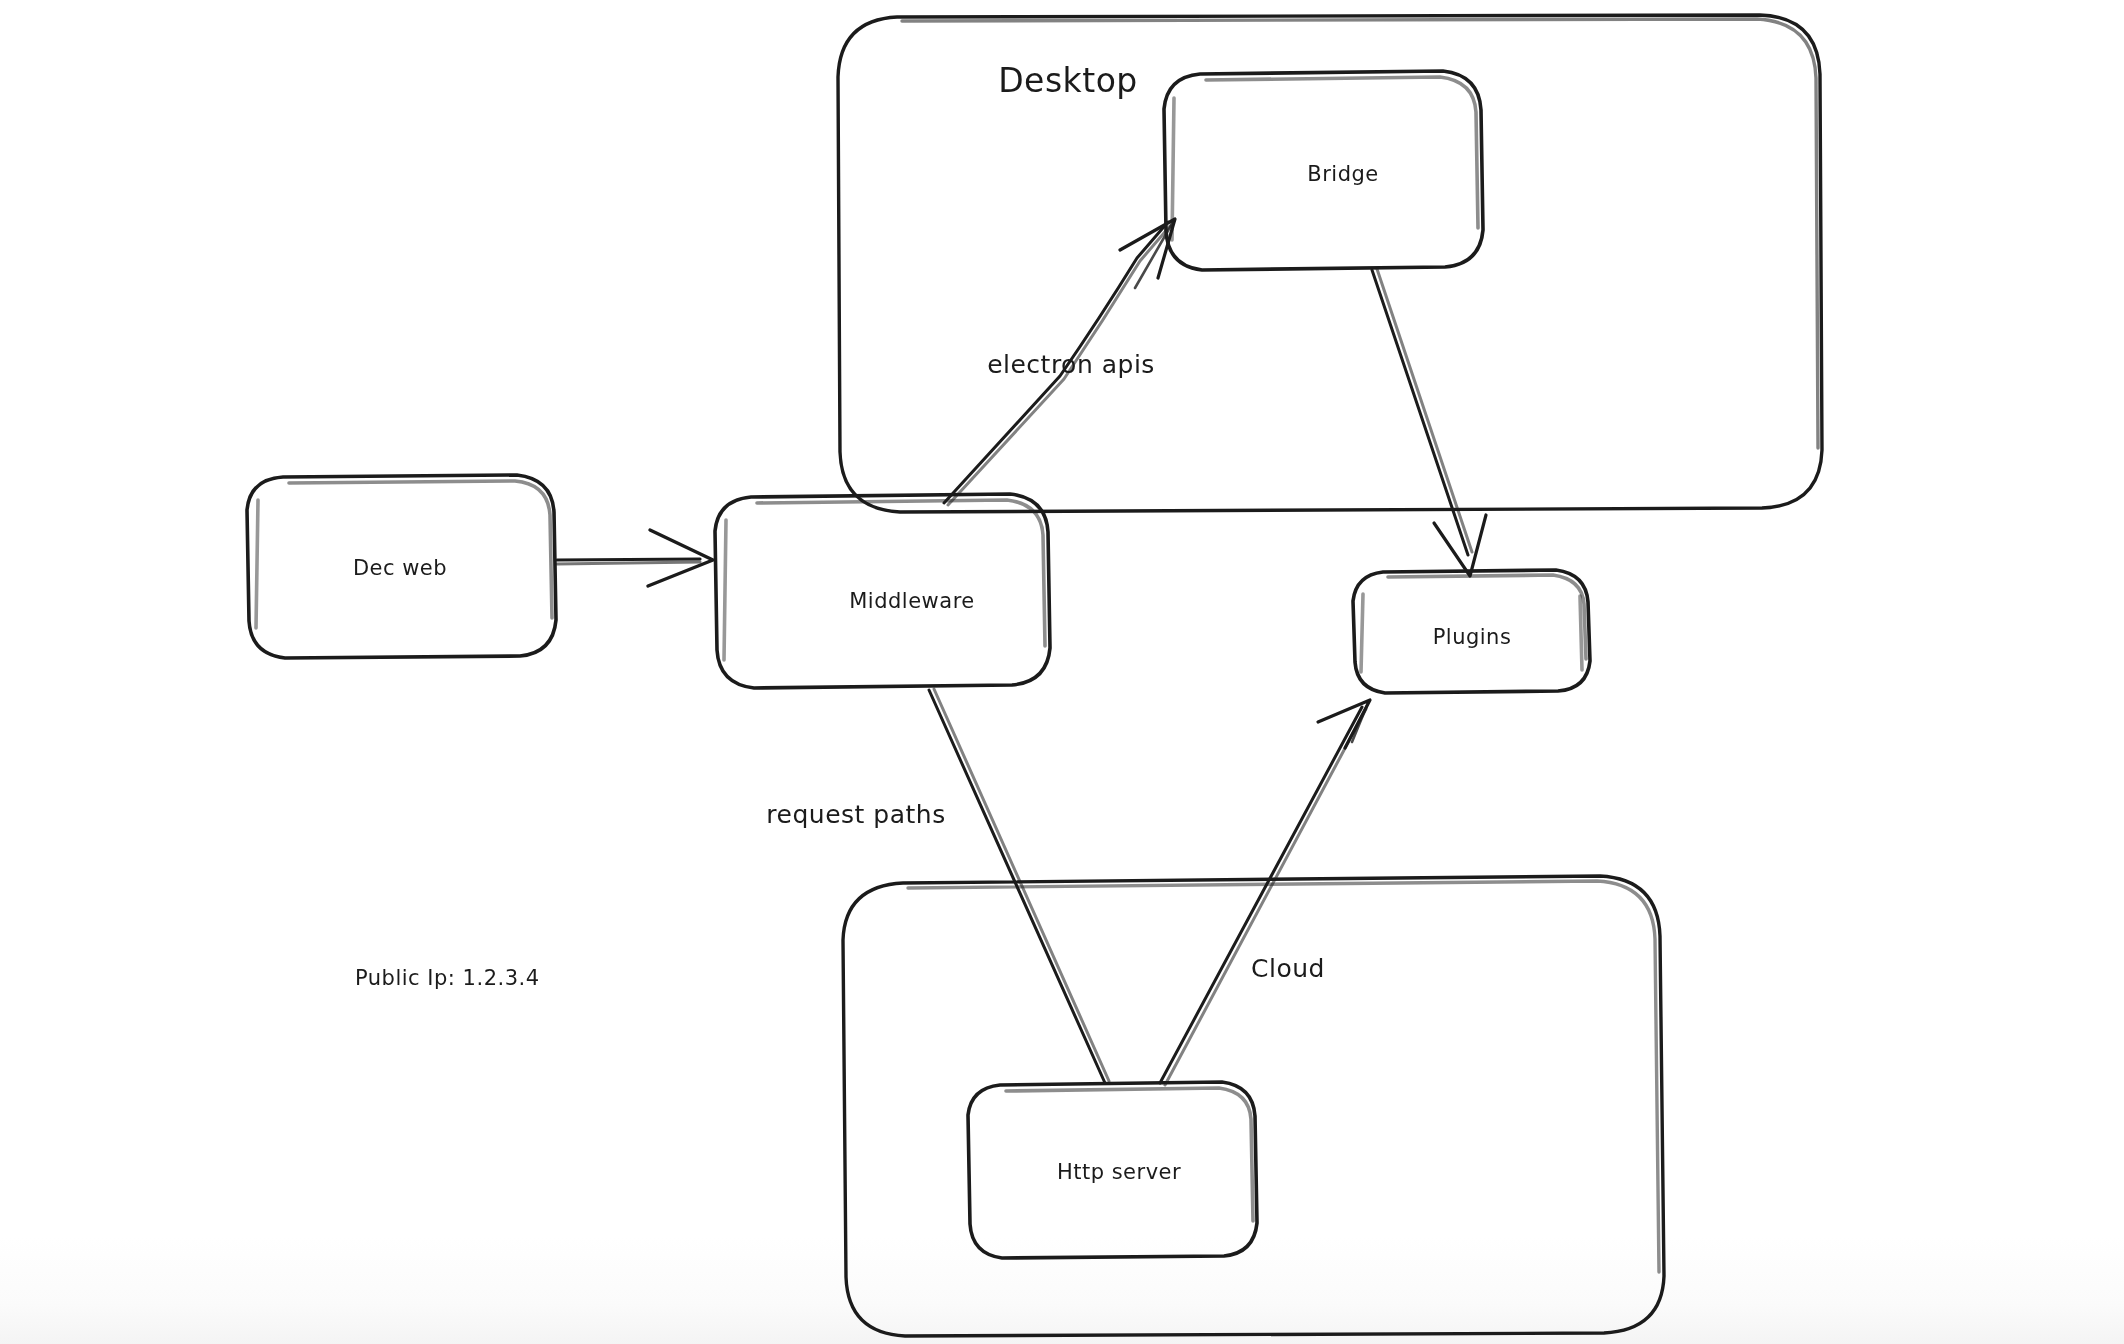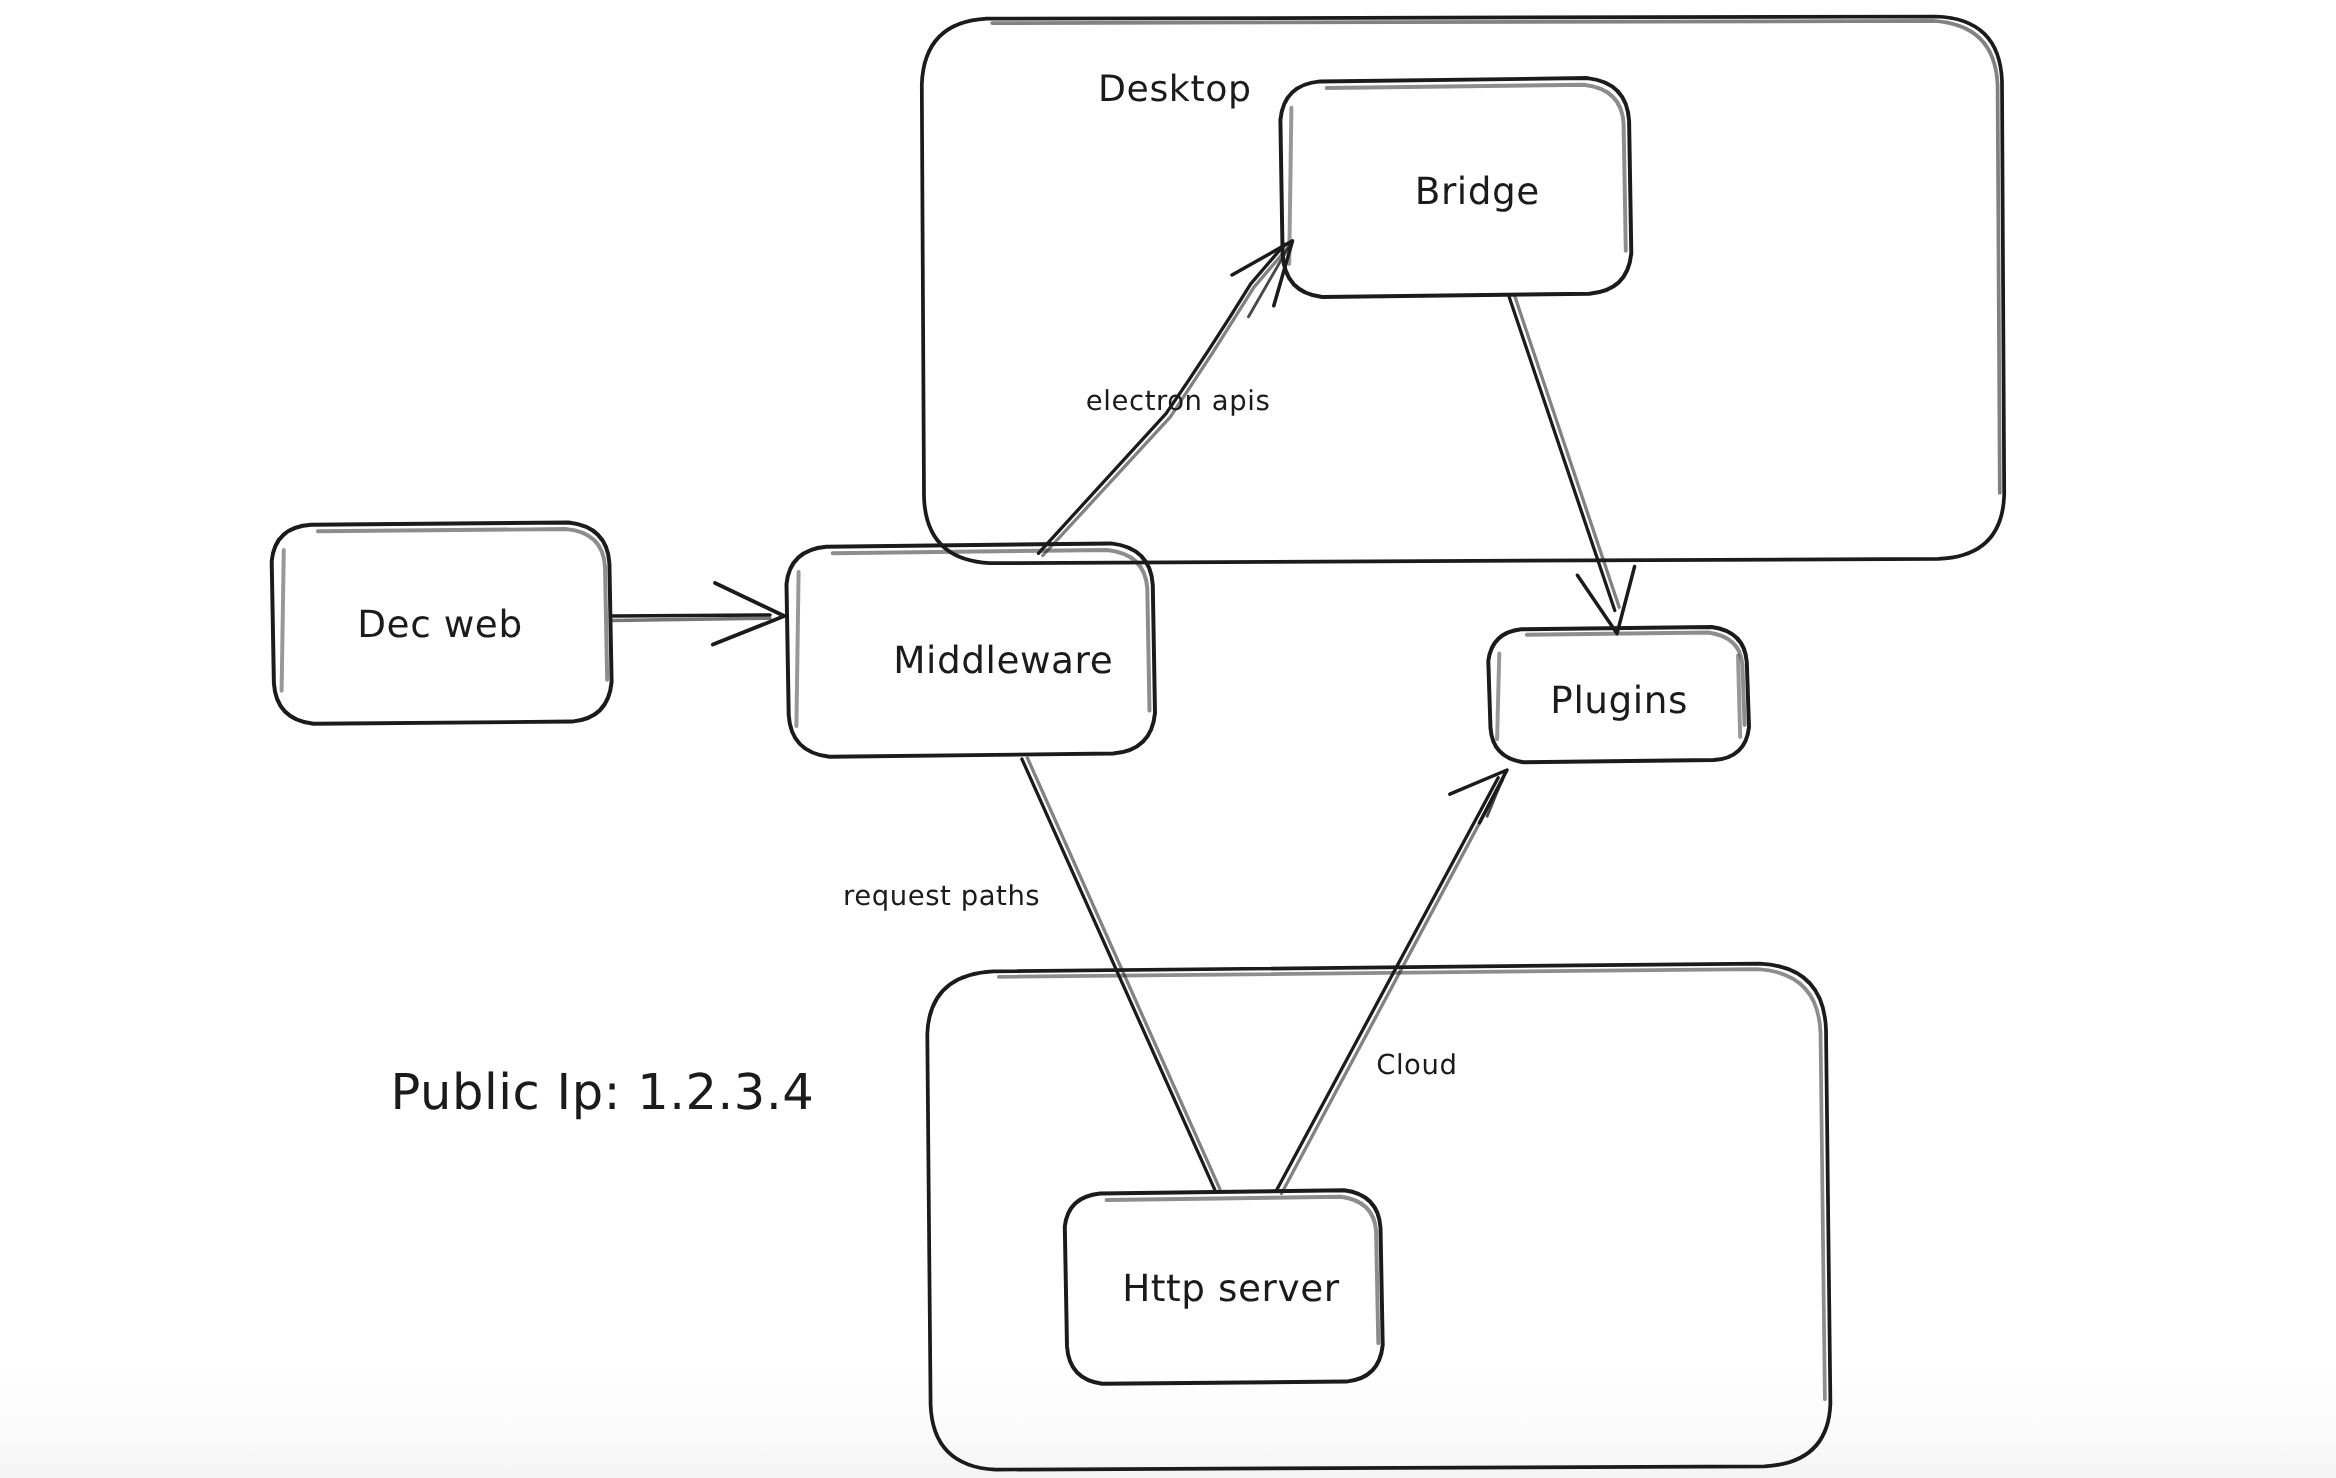--- a/index.html
+++ b/index.html
@@ -24,23 +24,23 @@
   .node-label, .edge-label, .note-line {
     position: absolute;
     color: #1b1b1b;
     white-space: nowrap;
     font-family: "DejaVu Sans", sans-serif;
     font-weight: 400;
     letter-spacing: 0.5px;
     transform: translate(-50%, -50%);
     pointer-events: none;
   }
-  .node-label { font-size: 34px; }
+  .node-label { font-size: 21px; }
   .edge-label { font-size: 25px; }
-  .note-line  { font-size: 45px; transform: none; }
+  .note-line  { font-size: 21px; transform: none; }
   .group-label { font-size: 33px; }
 </style>
 </head>
 <body>
 
 <div id="canvas">
 
   <svg id="sketch" viewBox="0 0 2124 1344" xmlns="http://www.w3.org/2000/svg">
     <g fill="none" stroke="#1b1b1b" stroke-linecap="round" stroke-linejoin="round">
 

